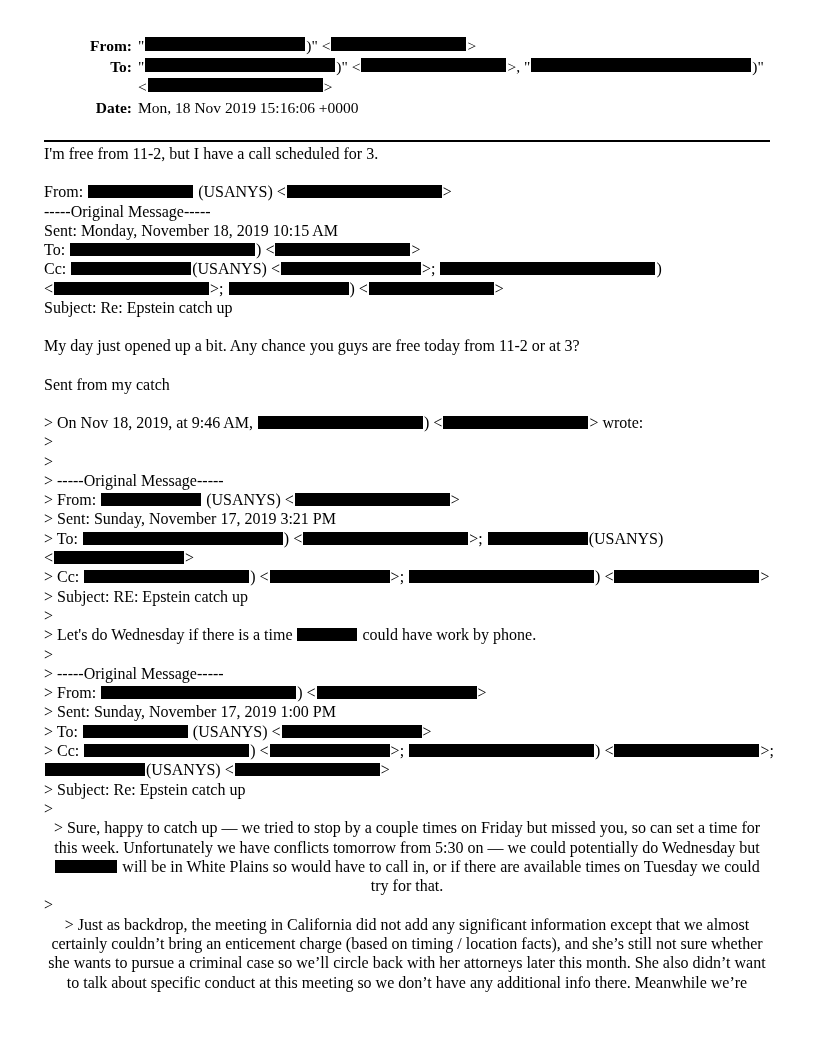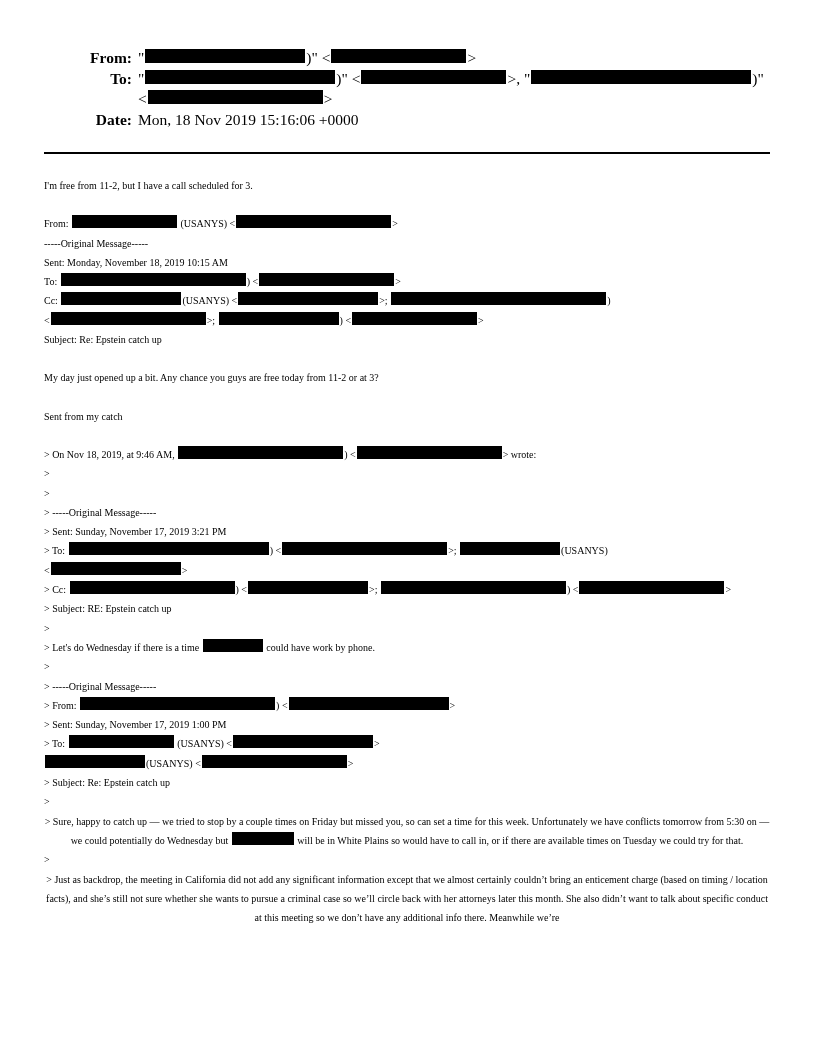--- a/index.html
+++ b/index.html
@@ -13,21 +13,21 @@
     font-family: "Liberation Serif", serif;
     color: #000000;
     position: relative;
     overflow: hidden;
   }
   .page {
     position: relative;
     width: 816px;
     height: 1056px;
     box-sizing: border-box;
-    padding: 44px 46px 0 44px;
+    padding: 32px 46px 0 44px;
   }
 
   
   .hdr {
     margin-top: 4px;
     font-size: 15.5px;
     line-height: 20.5px;
   }
   .hdr-row {
     display: flex;
@@ -63,23 +63,23 @@
   }
 
   .rule {
     border: none;
     border-top: 2.5px solid #000;
     margin: 22px 0 0 0;
   }
 
   
   .body {
-    font-size: 10px;
+    font-size: 16px;
     line-height: 19.3px;
-    margin-top: 22px;
+    margin-top: 2px;
   }
   .p {
     margin: 0 0 0 0;
     white-space: normal;
   }
   .gap { height: 19px; }
   .line {
     white-space: nowrap;
   }
   .linewrap {
@@ -172,20 +172,25 @@
       <span>&gt; On Nov 18, 2019, at 9:46 AM, </span><span class="rd" style="width:165px"></span><span>) &lt;</span><span class="rd" style="width:145px"></span><span>&gt; wrote:</span>
     </div>
 
     <div class="p line">&gt;</div>
 
 
     <div class="p line">&gt;</div>
 
     <div class="p line">&gt; -----Original Message-----</div>
 
+    <div class="p line">
+      <span>&gt; From:</span>
+      <span class="rd" style="width:100px"></span>
+      <span>(USANYS) &lt;</span><span class="rd" style="width:155px"></span><span>&gt;</span>
+    </div>
 
     <div class="p line">&gt; Sent: Sunday, November 17, 2019 3:21 PM</div>
 
     <div class="p line">
       <span>&gt; To:</span>
       <span class="rd" style="width:200px"></span><span>) &lt;</span><span class="rd" style="width:165px"></span><span>&gt;; </span><span class="rd" style="width:100px"></span><span>(USANYS)</span>
     </div>
 
     <div class="p line">
       <span>&lt;</span><span class="rd" style="width:130px"></span><span>&gt;</span>
@@ -214,20 +219,24 @@
     </div>
 
     <div class="p line">&gt; Sent: Sunday, November 17, 2019 1:00 PM</div>
 
     <div class="p line">
       <span>&gt; To:</span>
       <span class="rd" style="width:105px"></span>
       <span>(USANYS) &lt;</span><span class="rd" style="width:140px"></span><span>&gt;</span>
     </div>
 
+    <div class="p line">
+      <span>&gt; Cc:</span>
+      <span class="rd" style="width:165px"></span><span>) &lt;</span><span class="rd" style="width:120px"></span><span>&gt;; </span><span class="rd" style="width:185px"></span><span>) &lt;</span><span class="rd" style="width:145px"></span><span>&gt;;</span>
+    </div>
 
     <div class="p line">
       <span class="rd" style="width:100px"></span><span>(USANYS) &lt;</span><span class="rd" style="width:145px"></span><span>&gt;</span>
     </div>
 
     <div class="p line">&gt; Subject: Re: Epstein catch up</div>
 
     <div class="p line">&gt;</div>
 
     <div class="p linewrap">

